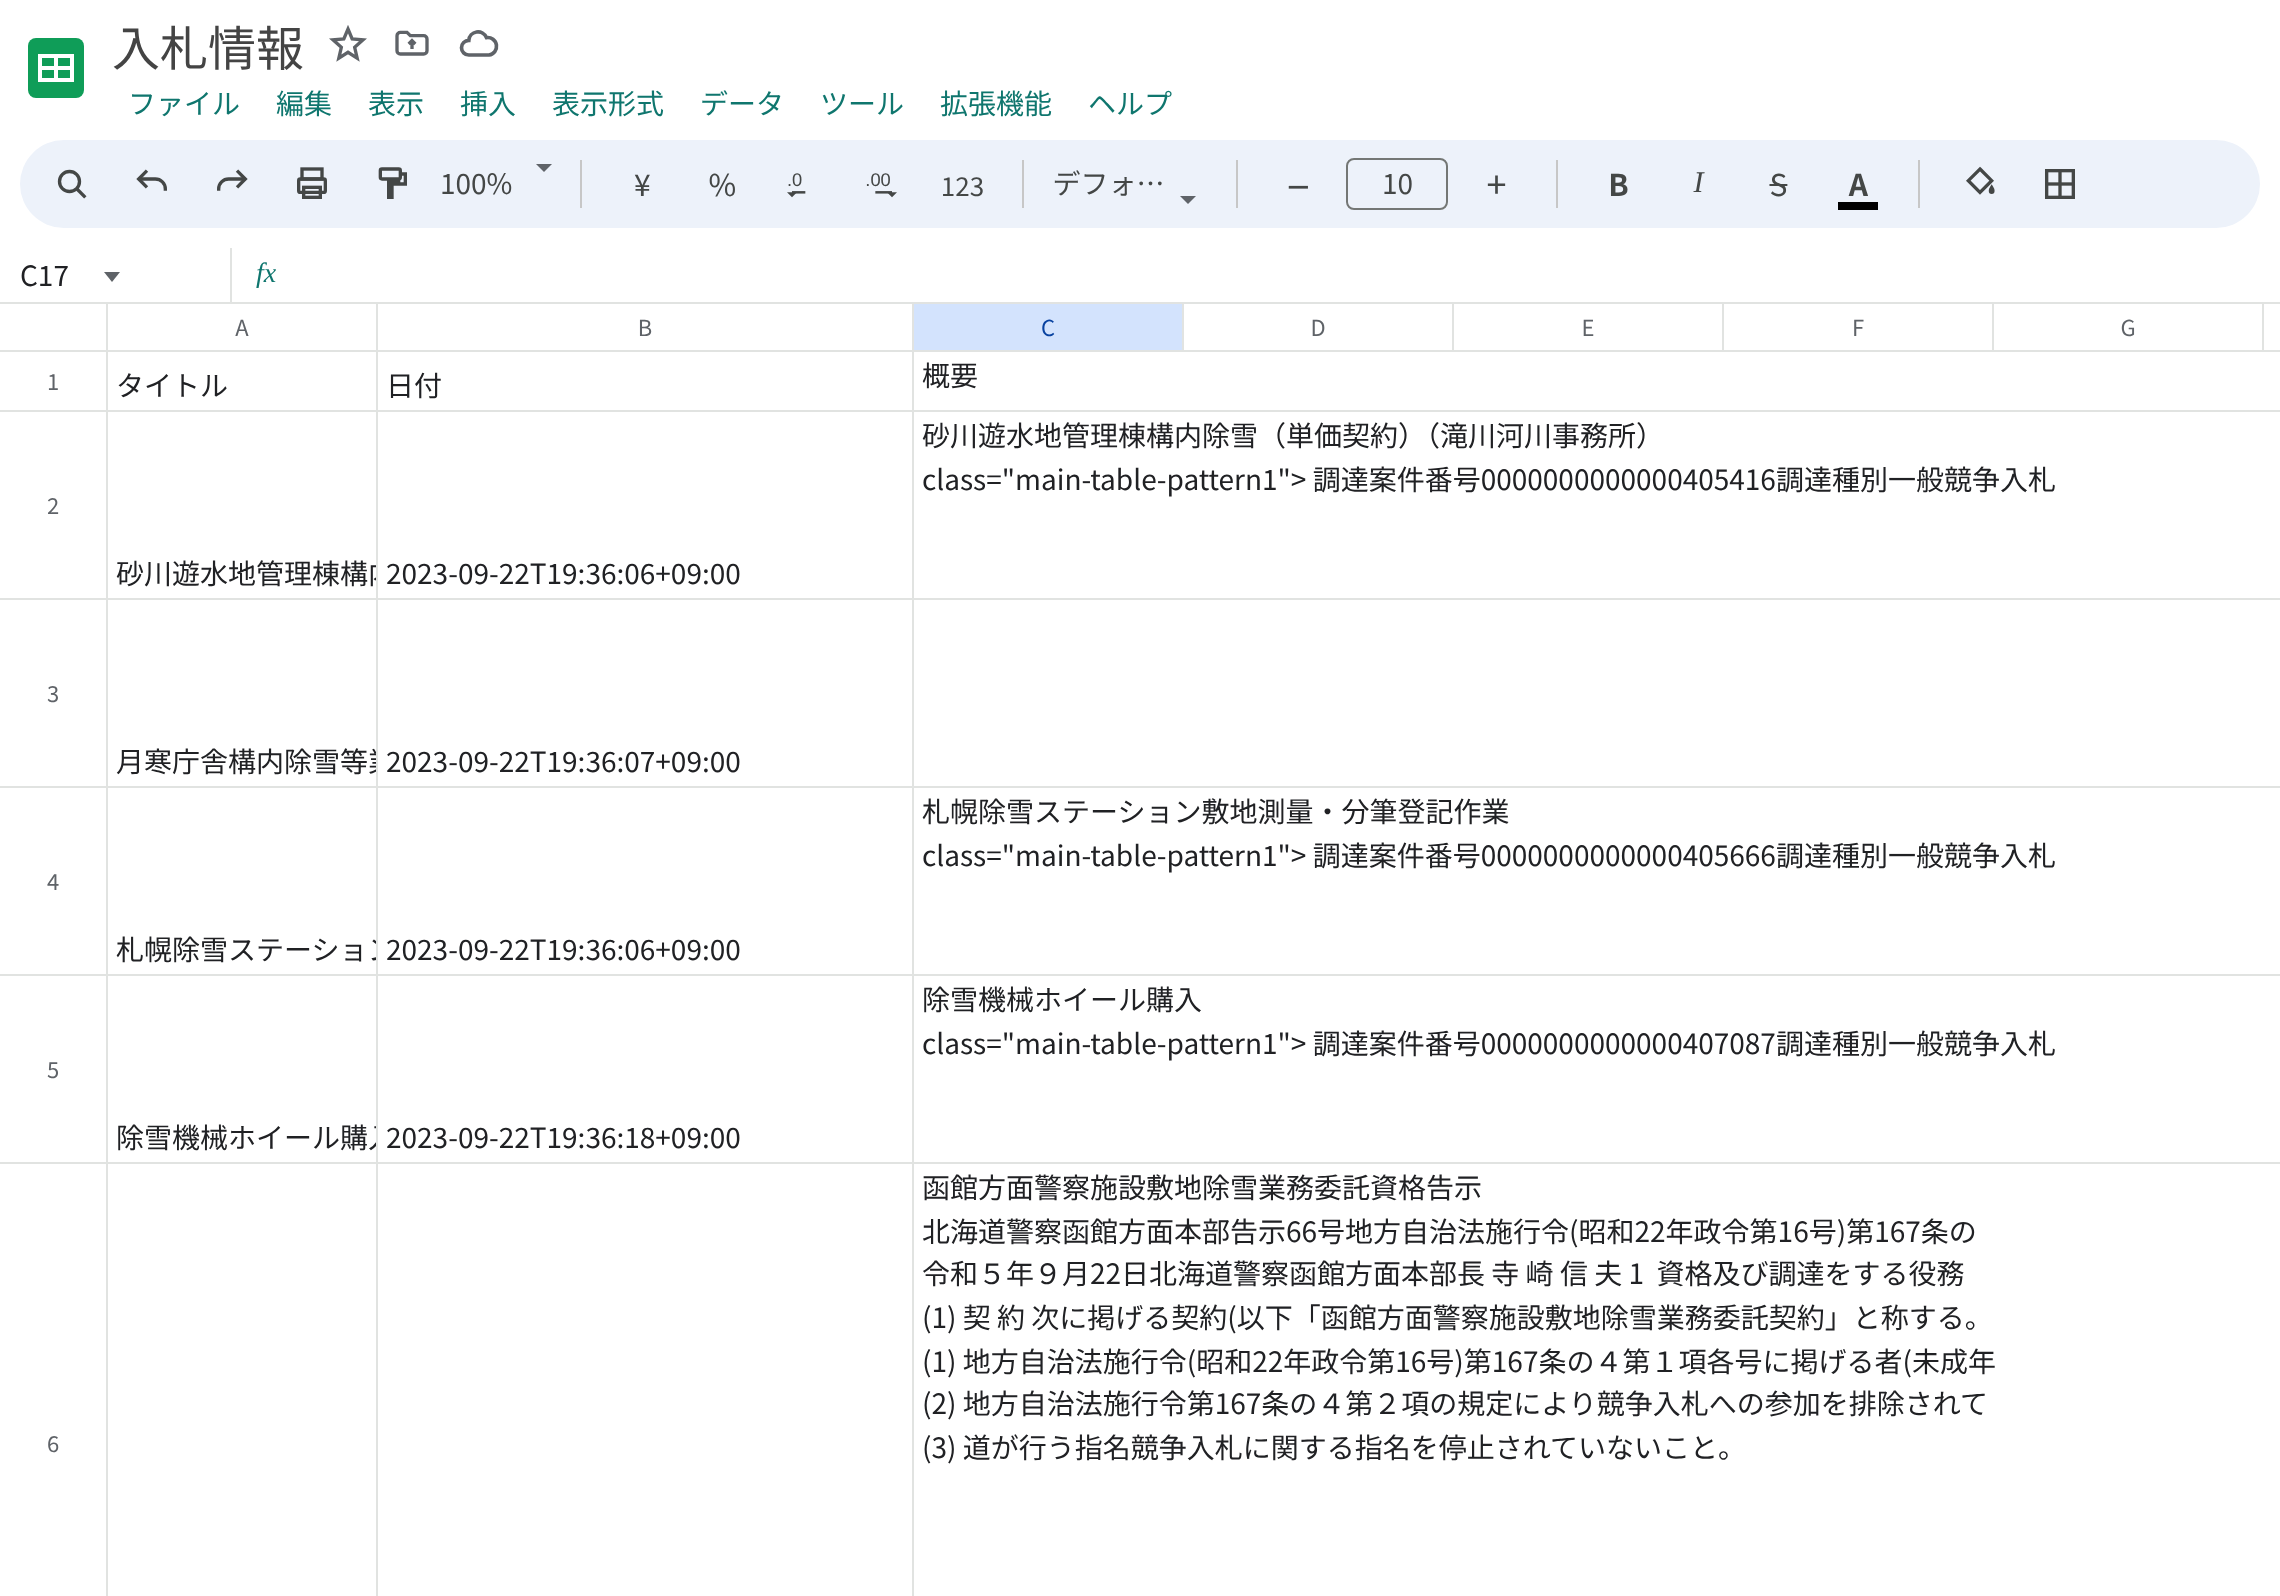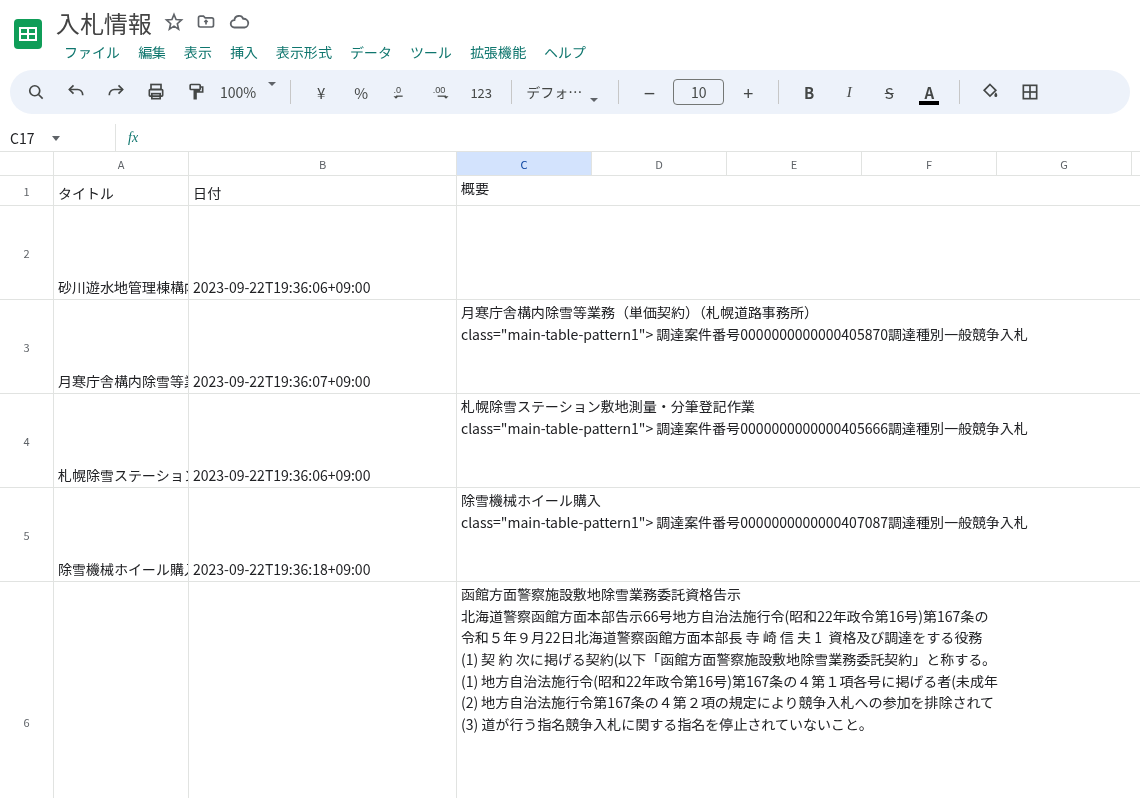--- a/index.html
+++ b/index.html
@@ -205,26 +205,26 @@
     </div>
   <div class="cells" id="cells">
       <div class="row" style="height: 30px;">
         <div class="cell" style="width: 135px;">タイトル</div>
         <div class="cell" style="width: 268px;">日付</div>
         <div class="cell multi" style="width: 683px; border-right: none;">概要</div>
       </div>
       <div class="row" style="height: 94px;">
         <div class="cell" style="width: 135px;">砂川遊水地管理棟構内除雪（単価契約）</div>
         <div class="cell" style="width: 268px;">2023-09-22T19:36:06+09:00</div>
+        <div class="cell multi" style="width: 683px; border-right: none;">砂川遊水地管理棟構内除雪（単価契約）（滝川河川事務所）
+class="main-table-pattern1"&gt; 調達案件番号0000000000000405416調達種別一般競争入札</div>
       </div>
       <div class="row" style="height: 94px;">
         <div class="cell" style="width: 135px;">月寒庁舎構内除雪等業務（単価契約）</div>
         <div class="cell" style="width: 268px;">2023-09-22T19:36:07+09:00</div>
-        <div class="cell multi" style="width: 683px; border-right: none;">月寒庁舎構内除雪等業務（単価契約）（札幌道路事務所）
-class="main-table-pattern1"&gt; 調達案件番号0000000000000405870調達種別一般競争入札</div>
       </div>
       <div class="row" style="height: 94px;">
         <div class="cell" style="width: 135px;">札幌除雪ステーション敷地測量・分筆登記作業</div>
         <div class="cell" style="width: 268px;">2023-09-22T19:36:06+09:00</div>
         <div class="cell multi" style="width: 683px; border-right: none;">札幌除雪ステーション敷地測量・分筆登記作業
 class="main-table-pattern1"&gt; 調達案件番号0000000000000405666調達種別一般競争入札</div>
       </div>
       <div class="row" style="height: 94px;">
         <div class="cell" style="width: 135px;">除雪機械ホイール購入</div>
         <div class="cell" style="width: 268px;">2023-09-22T19:36:18+09:00</div>

